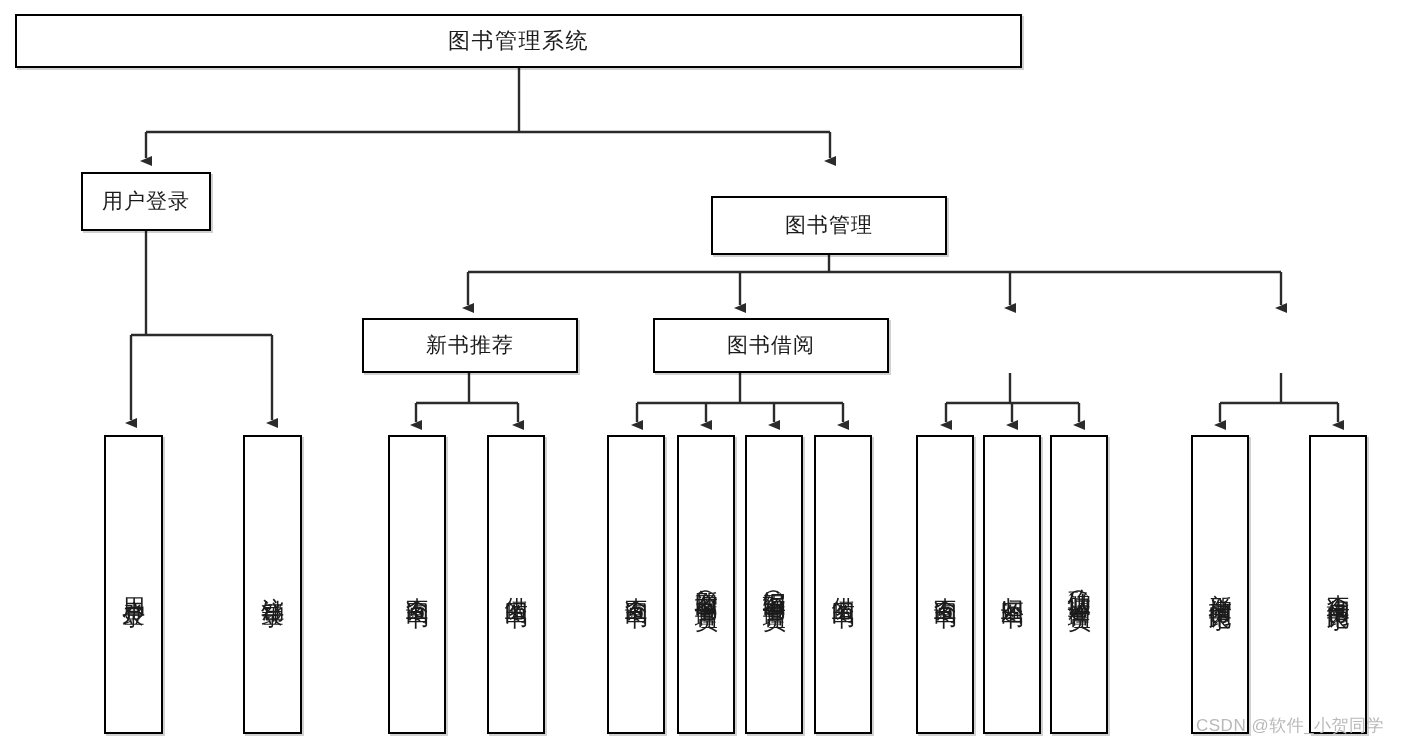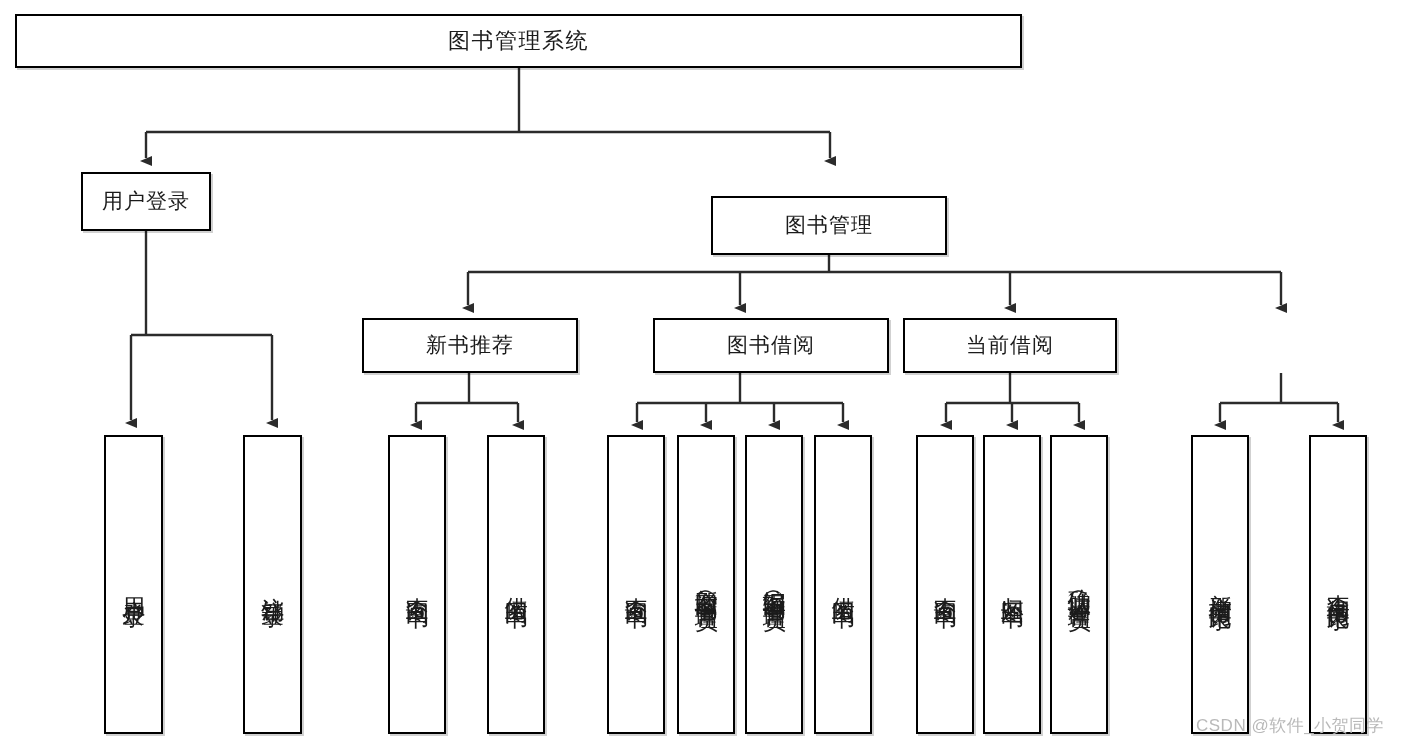--- a/index.html
+++ b/index.html
@@ -103,23 +103,20 @@
   <div class="node h-node" style="left:711px;top:172px;width:236px;height:59px;margin-top:24px;">
     <span class="lbl">图书管理</span>
   </div>
 
   <div class="node h-node" style="left:362px;top:318px;width:216px;height:55px;justify-content:center;">
     <span class="lbl">新书推荐</span>
   </div>
   <div class="node h-node" style="left:633px;top:318px;width:236px;height:55px;margin-left:20px;">
     <span class="lbl">图书借阅</span>
   </div>
-  <div class="node h-node" style="left:903px;top:318px;width:214px;height:55px;">
-    <span class="lbl">当前借阅</span>
-  </div>
 
   <div class="node v-node" style="left:104px;top:435px;width:59px;height:299px;">
     <span class="lbl">用户登录</span>
   </div>
   <div class="node v-node" style="left:243px;top:435px;width:59px;height:299px;">
     <span class="lbl">注销登录</span>
   </div>
 
   <div class="node v-node" style="left:388px;top:435px;width:58px;height:299px;">
     <span class="lbl">查询图书</span>

